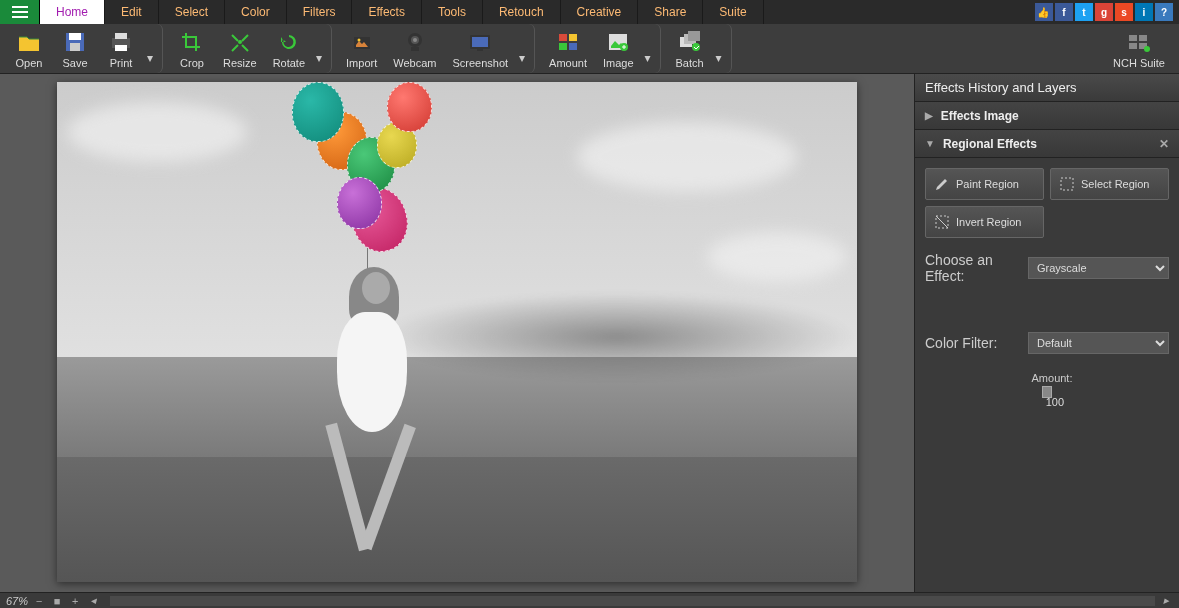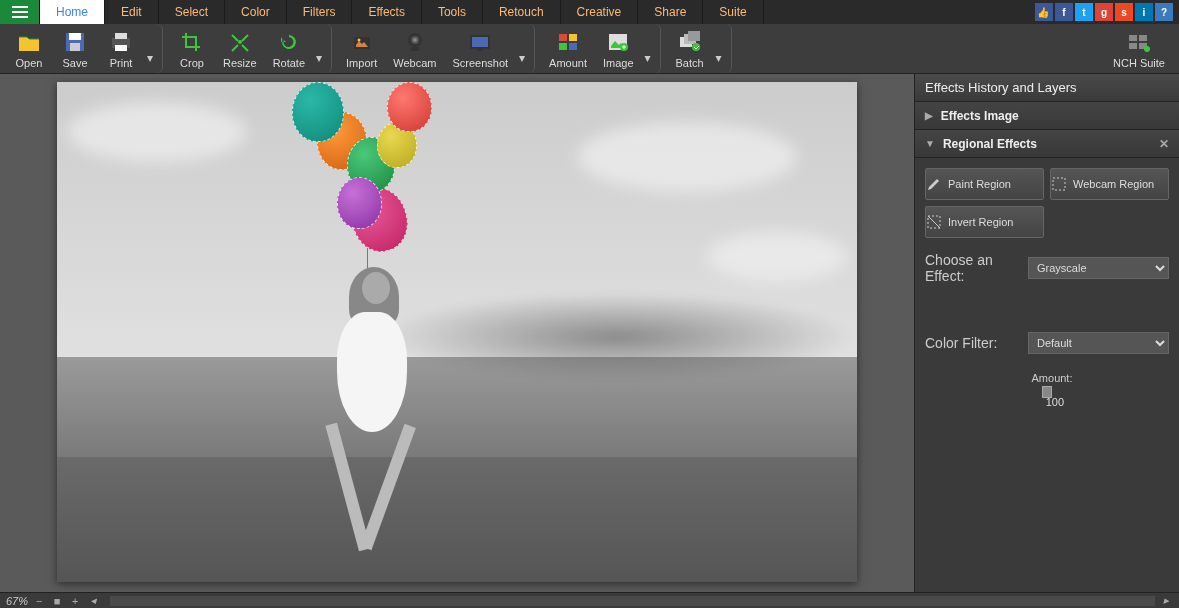--- a/index.html
+++ b/index.html
@@ -2,21 +2,21 @@
 <html><head>
 <meta charset="utf-8">
 <style>
 * { margin: 0; padding: 0; box-sizing: border-box; font-family: "Segoe UI", Tahoma, sans-serif; }
 body { width: 1179px; height: 608px; background: #4a4a4a; overflow: hidden; color: #ccc; font-size: 12px; }
 
 .menubar { height: 24px; background: #2a2a2a; display: flex; align-items: stretch; }
 .menu-btn { width: 40px; background: #1a8a3a; display: flex; align-items: center; justify-content: center; border-right: 1px solid #000; }
 .menu-btn svg { width: 16px; height: 12px; }
 .menu-item { padding: 0 16px; display: flex; align-items: center; color: #fdba74; font-size: 12px; border-right: 1px solid #1a1a1a; cursor: pointer; }
-.menu-item.active { background: #fff; color: #3b82f6; }
+.menu-item.active { background: #fff; color: #a21caf; }
 .menubar-right { margin-left: auto; display: flex; align-items: center; padding-right: 6px; gap: 2px; }
 .social-icon { width: 18px; height: 18px; display: flex; align-items: center; justify-content: center; font-size: 10px; color: #fff; font-weight: bold; }
 
 .toolbar { height: 50px; background: #3d3d3d; display: flex; align-items: stretch; border-bottom: 1px solid #222; }
 .tool-group { display: flex; border-right: 1px solid #555; padding: 2px 6px; border-radius: 6px; }
 .tool-btn { display: flex; flex-direction: column; align-items: center; justify-content: center; padding: 2px 8px; cursor: pointer; min-width: 46px; }
 .tool-btn .ticon { height: 28px; display: flex; align-items: center; justify-content: center; }
 .tool-btn .tlabel { font-size: 11px; color: #ddd; margin-top: 1px; }
 .tool-dropdown { width: 12px; display: flex; align-items: flex-end; justify-content: center; padding-bottom: 6px; cursor: pointer; }
 .toolbar-right { margin-left: auto; display: flex; }
@@ -50,21 +50,21 @@
 .bstring { position: absolute; width: 1px; height: 90px; background: #777; left: 310px; top: 160px; }
 
 .side-panel { width: 265px; background: #3a3a3a; border-left: 1px solid #222; display: flex; flex-direction: column; }
 .panel-title { height: 28px; background: linear-gradient(180deg, #4a4a4a, #3a3a3a); padding: 0 10px; display: flex; align-items: center; font-size: 13px; color: #eee; border-bottom: 1px solid #222; }
 .panel-section { height: 28px; background: linear-gradient(180deg, #444, #383838); padding: 0 10px; display: flex; align-items: center; font-size: 12px; color: #eee; font-weight: bold; border-bottom: 1px solid #222; cursor: pointer; }
 .panel-section .arrow { margin-right: 8px; font-size: 10px; color: #aaa; }
 .panel-section .close-x { margin-left: auto; color: #aaa; cursor: pointer; }
 .panel-body { padding: 10px; }
 
 .region-btns { display: grid; grid-template-columns: 1fr 1fr; gap: 6px; margin-bottom: 14px; }
-.region-btn { height: 32px; background: linear-gradient(180deg, #555, #444); border: 1px solid #666; display: flex; align-items: center; padding: 0 0; cursor: pointer; font-size: 11px; color: #ddd; gap: 6px; border-radius: 2px; }
+.region-btn { height: 32px; background: linear-gradient(180deg, #555, #444); border: 1px solid #666; display: flex; align-items: center; padding: 0 8px; cursor: pointer; font-size: 11px; color: #ddd; gap: 6px; border-radius: 2px; }
 .region-btn svg { width: 16px; height: 16px; flex-shrink: 0; }
 
 .effect-row { display: flex; align-items: center; margin-bottom: 18px; gap: 8px; }
 .effect-row label { font-size: 14px; color: #ccc; flex-shrink: 0; width: 95px; }
 .effect-select { flex: 1; height: 22px; background: #555; border: 1px solid #666; color: #ddd; font-size: 11px; padding: 0 4px; }
 .slider-row { display: flex; align-items: center; gap: 6px; padding-left: 10px; flex-direction: column; }
 .slider-row label { font-size: 11px; color: #ccc; }
 .slider { flex: 1; height: 4px; background: #666; position: relative; cursor: pointer; }
 .slider-thumb { position: absolute; right: 0; top: -4px; width: 10px; height: 12px; background: #888; border: 1px solid #aaa; }
 .slider-val { font-size: 11px; color: #ddd; width: 24px; text-align: right; }
@@ -290,21 +290,21 @@
         <div class="region-btn">
           <svg viewBox="0 0 16 16">
               <path d="M2 14l3-1 8-8-2-2-8 8z" fill="#ccc"></path>
             </svg>
           <span>Paint Region</span>
         </div>
         <div class="region-btn">
           <svg viewBox="0 0 16 16">
               <rect x="2" y="2" width="12" height="12" fill="none" stroke="#ccc" stroke-dasharray="2 2"></rect>
             </svg>
-          <span>Webcam Region</span>
+          <span>Select Region</span>
         </div>
         <div class="region-btn">
           <svg viewBox="0 0 16 16">
               <rect x="2" y="2" width="12" height="12" fill="none" stroke="#ccc" stroke-dasharray="2 2"></rect>
               <path d="M2 2l12 12" stroke="#ccc"></path>
             </svg>
           <span>Invert Region</span>
         </div>
       </div>
       <div class="effect-row">

